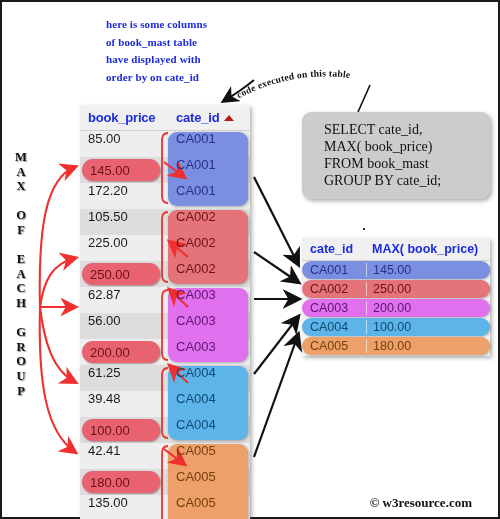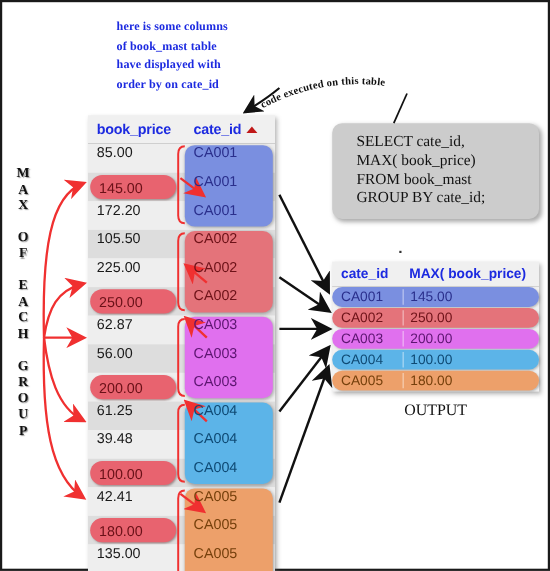--- a/index.html
+++ b/index.html
@@ -292,21 +292,20 @@
         <div class="out-row" style="background: rgb(92, 180, 232);">
           <div class="out-c1" style="color: rgb(15, 74, 116);">CA004</div>
           <div class="out-c2" style="color: rgb(15, 74, 116);">100.00</div>
         </div>
         <div class="out-row" style="background: rgb(237, 160, 106);">
           <div class="out-c1" style="color: rgb(118, 64, 12);">CA005</div>
           <div class="out-c2" style="color: rgb(118, 64, 12);">180.00</div>
         </div>
       </div>
   </div>
-  <div id="outlabel">OUTPUT</div>
 
   <svg id="arrows" viewBox="0 0 500 519">
     <defs>
       <marker id="mRed" markerWidth="9" markerHeight="9" refX="7" refY="4.5" orient="auto" markerUnits="strokeWidth">
         <path d="M0,0 L9,4.5 L0,9 L2.6,4.5 Z" fill="#f03030"></path>
       </marker>
       <marker id="mBlk" markerWidth="9" markerHeight="9" refX="7" refY="4.5" orient="auto" markerUnits="strokeWidth">
         <path d="M0,0 L9,4.5 L0,9 L2.6,4.5 Z" fill="#111"></path>
       </marker>
     </defs>
@@ -343,13 +342,14 @@
       <path d="M252,455 L296,333"></path>
     </g>
 
     <g fill="none" stroke="#111" stroke-width="2" marker-end="url(#mBlk)">
       <path d="M252,78 C240,88 230,94 222,99"></path>
     </g>
 
     <line x1="368" y1="83" x2="356" y2="110" stroke="#111" stroke-width="1.6"></line>
   </svg>
 
+  <div id="footer">© w3resource.com</div>
 </div>
 
 </body></html>

